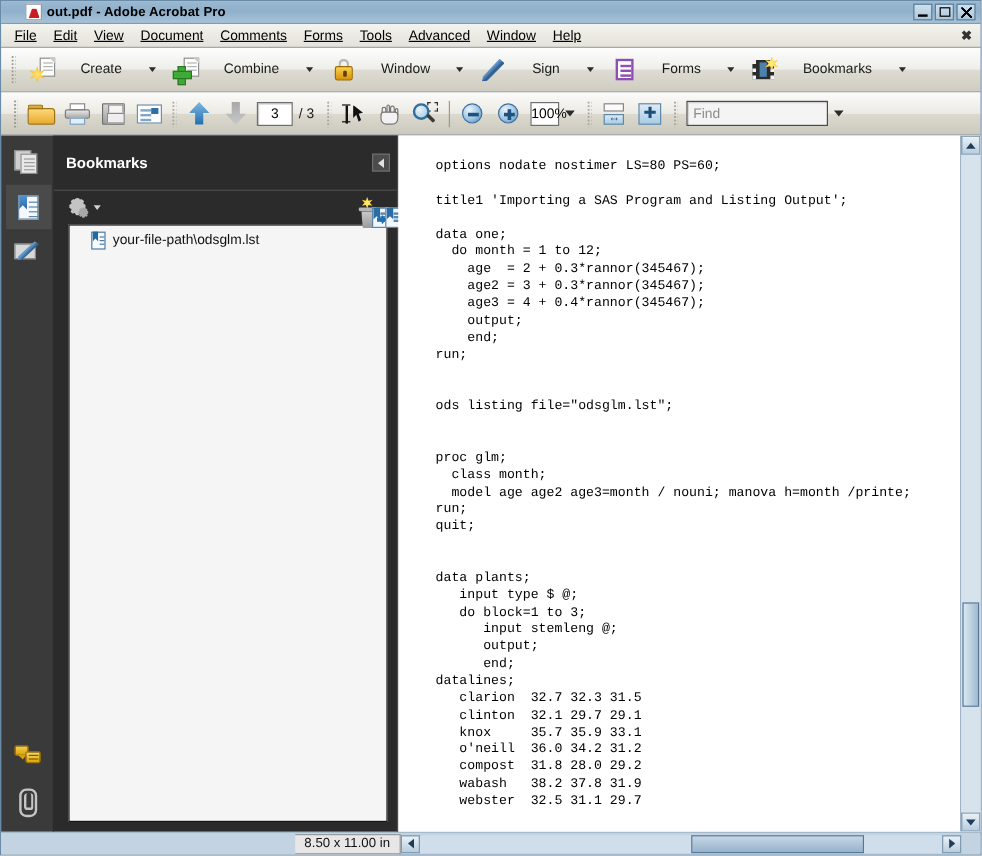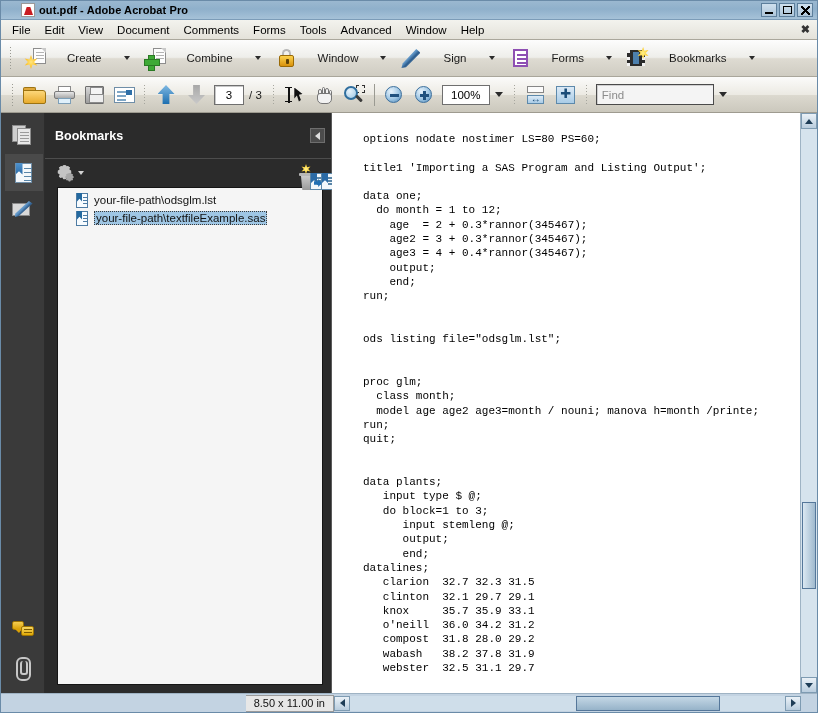--- a/index.html
+++ b/index.html
@@ -70,20 +70,21 @@
     background: linear-gradient(to bottom, #f3f3ee, #e4e2da);
     border-bottom: 1px solid #aaa79c;
     display: flex; align-items: center;
     padding-left: 4px;
     position: relative;
   }
   .menu-item {
     font-size: 11.5px; color: #000;
     padding: 2px 7px; cursor: default;
     white-space: nowrap;
+    text-decoration: underline;
   }
   .menu-close {
     margin-left: auto; margin-right: 7px;
     font-size: 11px; font-weight: bold; color: #333; cursor: pointer;
   }
 
   
   .toolbar1 {
     height: 37px;
     background: linear-gradient(to bottom, #fdfdfd 0%, #eeeeea 48%, #dedbd2 52%, #cfccc2 100%);
@@ -295,21 +296,21 @@
   .i-mzoom .hdl { position: absolute; left: 11px; top: 12px; width: 8px; height: 3px; background: #3b3b3b; transform: rotate(45deg); border-radius: 1px; }
   .i-mzoom .dash { position: absolute; right: 0; top: 0; width: 9px; height: 8px; border: 1px dashed #2f2f2f; }
   
   .i-round { width: 17px; height: 17px; border-radius: 50%; position: relative;
     background: radial-gradient(circle at 35% 30%, #e9f4fc 0%, #9dc5e3 55%, #4c84b4 100%);
     border: 1px solid #3c6f9c; }
   .i-round:before { content:""; position: absolute; left: 3.5px; top: 7px; width: 9px; height: 2.5px; background: #21527f; }
   .i-round.plus:after { content:""; position: absolute; left: 7px; top: 3.5px; width: 2.5px; height: 9px; background: #21527f; }
   
   .zoombox {
-    width: 48px; height: 20px; margin-left: 3px;
+    width: 24px; height: 20px; margin-left: 3px;
     border: 1px solid #6f6f6f; background: #fff;
     font-size: 11.5px; text-align: center; line-height: 19px; color: #000;
   }
   .zoomcaret {
     width: 0; height: 0; margin: 0 6px 0 5px;
     border-left: 4px solid transparent; border-right: 4px solid transparent;
     border-top: 5px solid #2b2b2b;
   }
   
   .i-fitw { width: 19px; height: 18px; position: relative; }
@@ -833,31 +834,20 @@
         <div class="bmrow">
           <span class="i-bms">
             <span class="sheet">
                 <i style="top:3px"></i>
                 <i style="top:6px"></i>
                 <i style="top:9px"></i>
               </span>
             <span class="rib"></span>
           </span>
           <span class="bmlabel">your-file-path\odsglm.lst</span>
-        </div>
-        <div class="bmrow selected">
-          <span class="i-bms">
-            <span class="sheet">
-                <i style="top:3px"></i>
-                <i style="top:6px"></i>
-                <i style="top:9px"></i>
-              </span>
-            <span class="rib"></span>
-          </span>
-          <span class="bmlabel">your-file-path\textfileExample.sas</span>
         </div>
       </div>
     </div>
 
     <div class="docwrap">
       <div class="docarea">
         <div class="page">
           <pre class="code">options nodate nostimer LS=80 PS=60;
 
 title1 'Importing a SAS Program and Listing Output';

